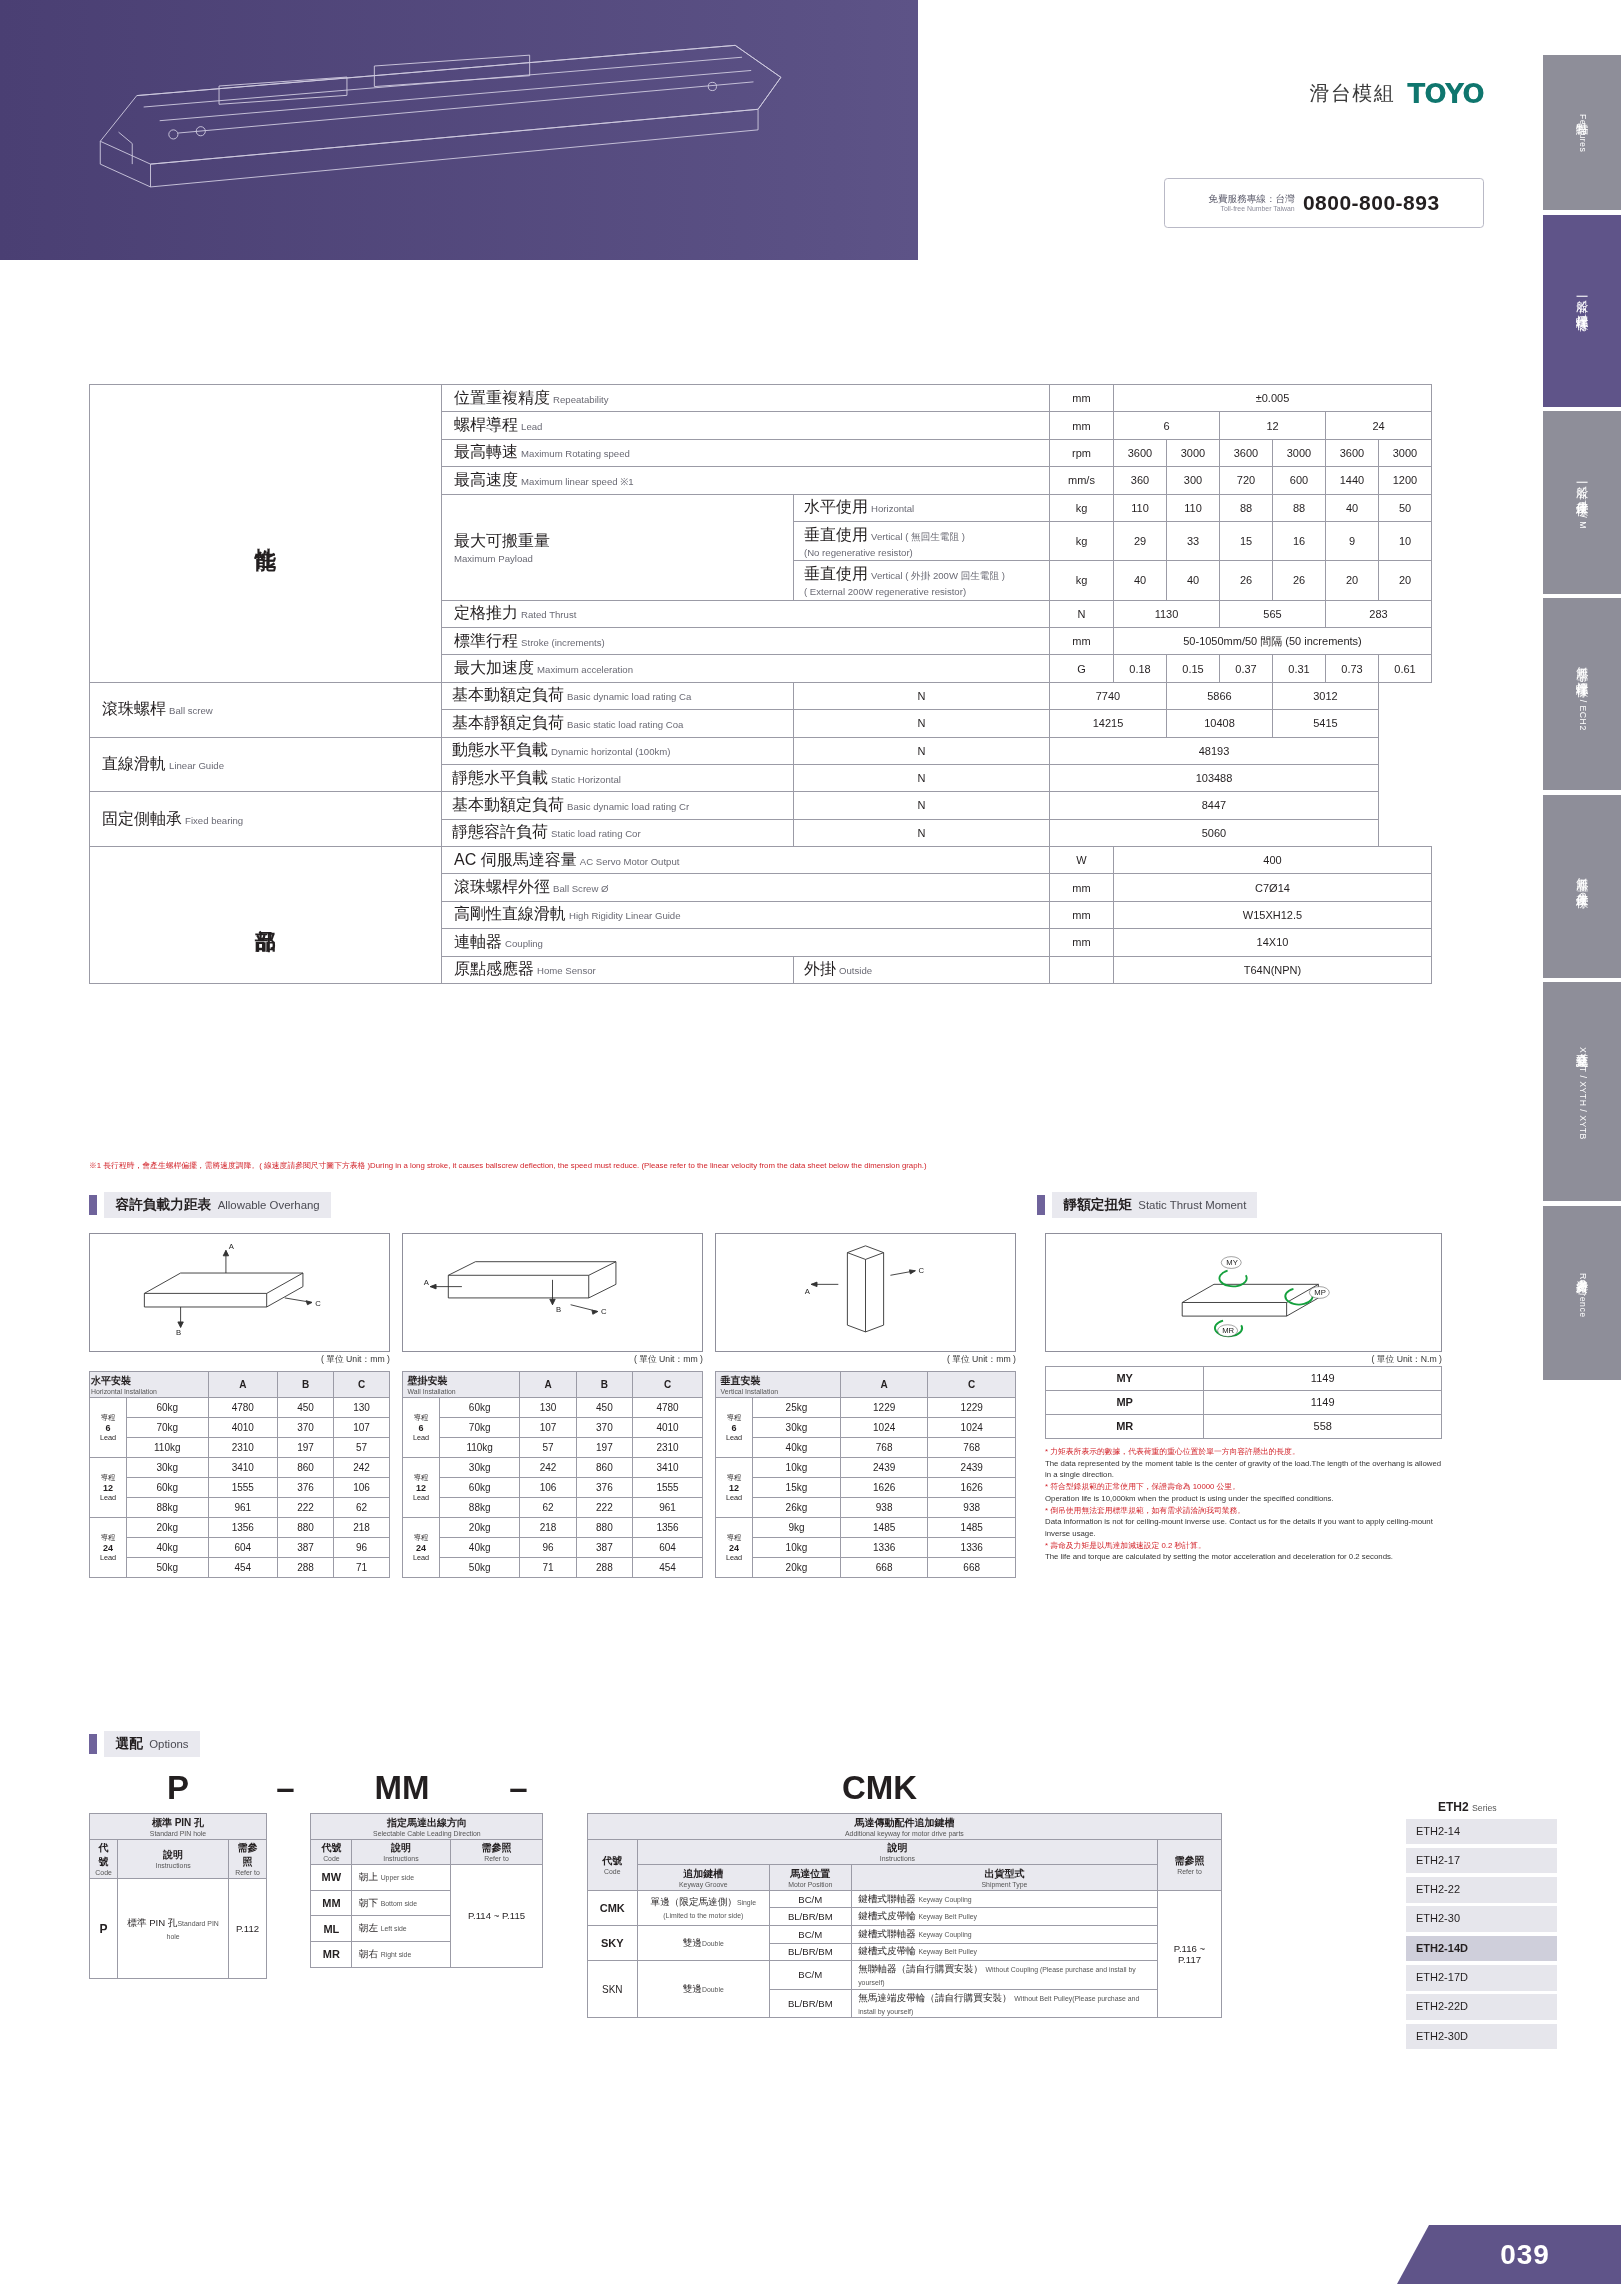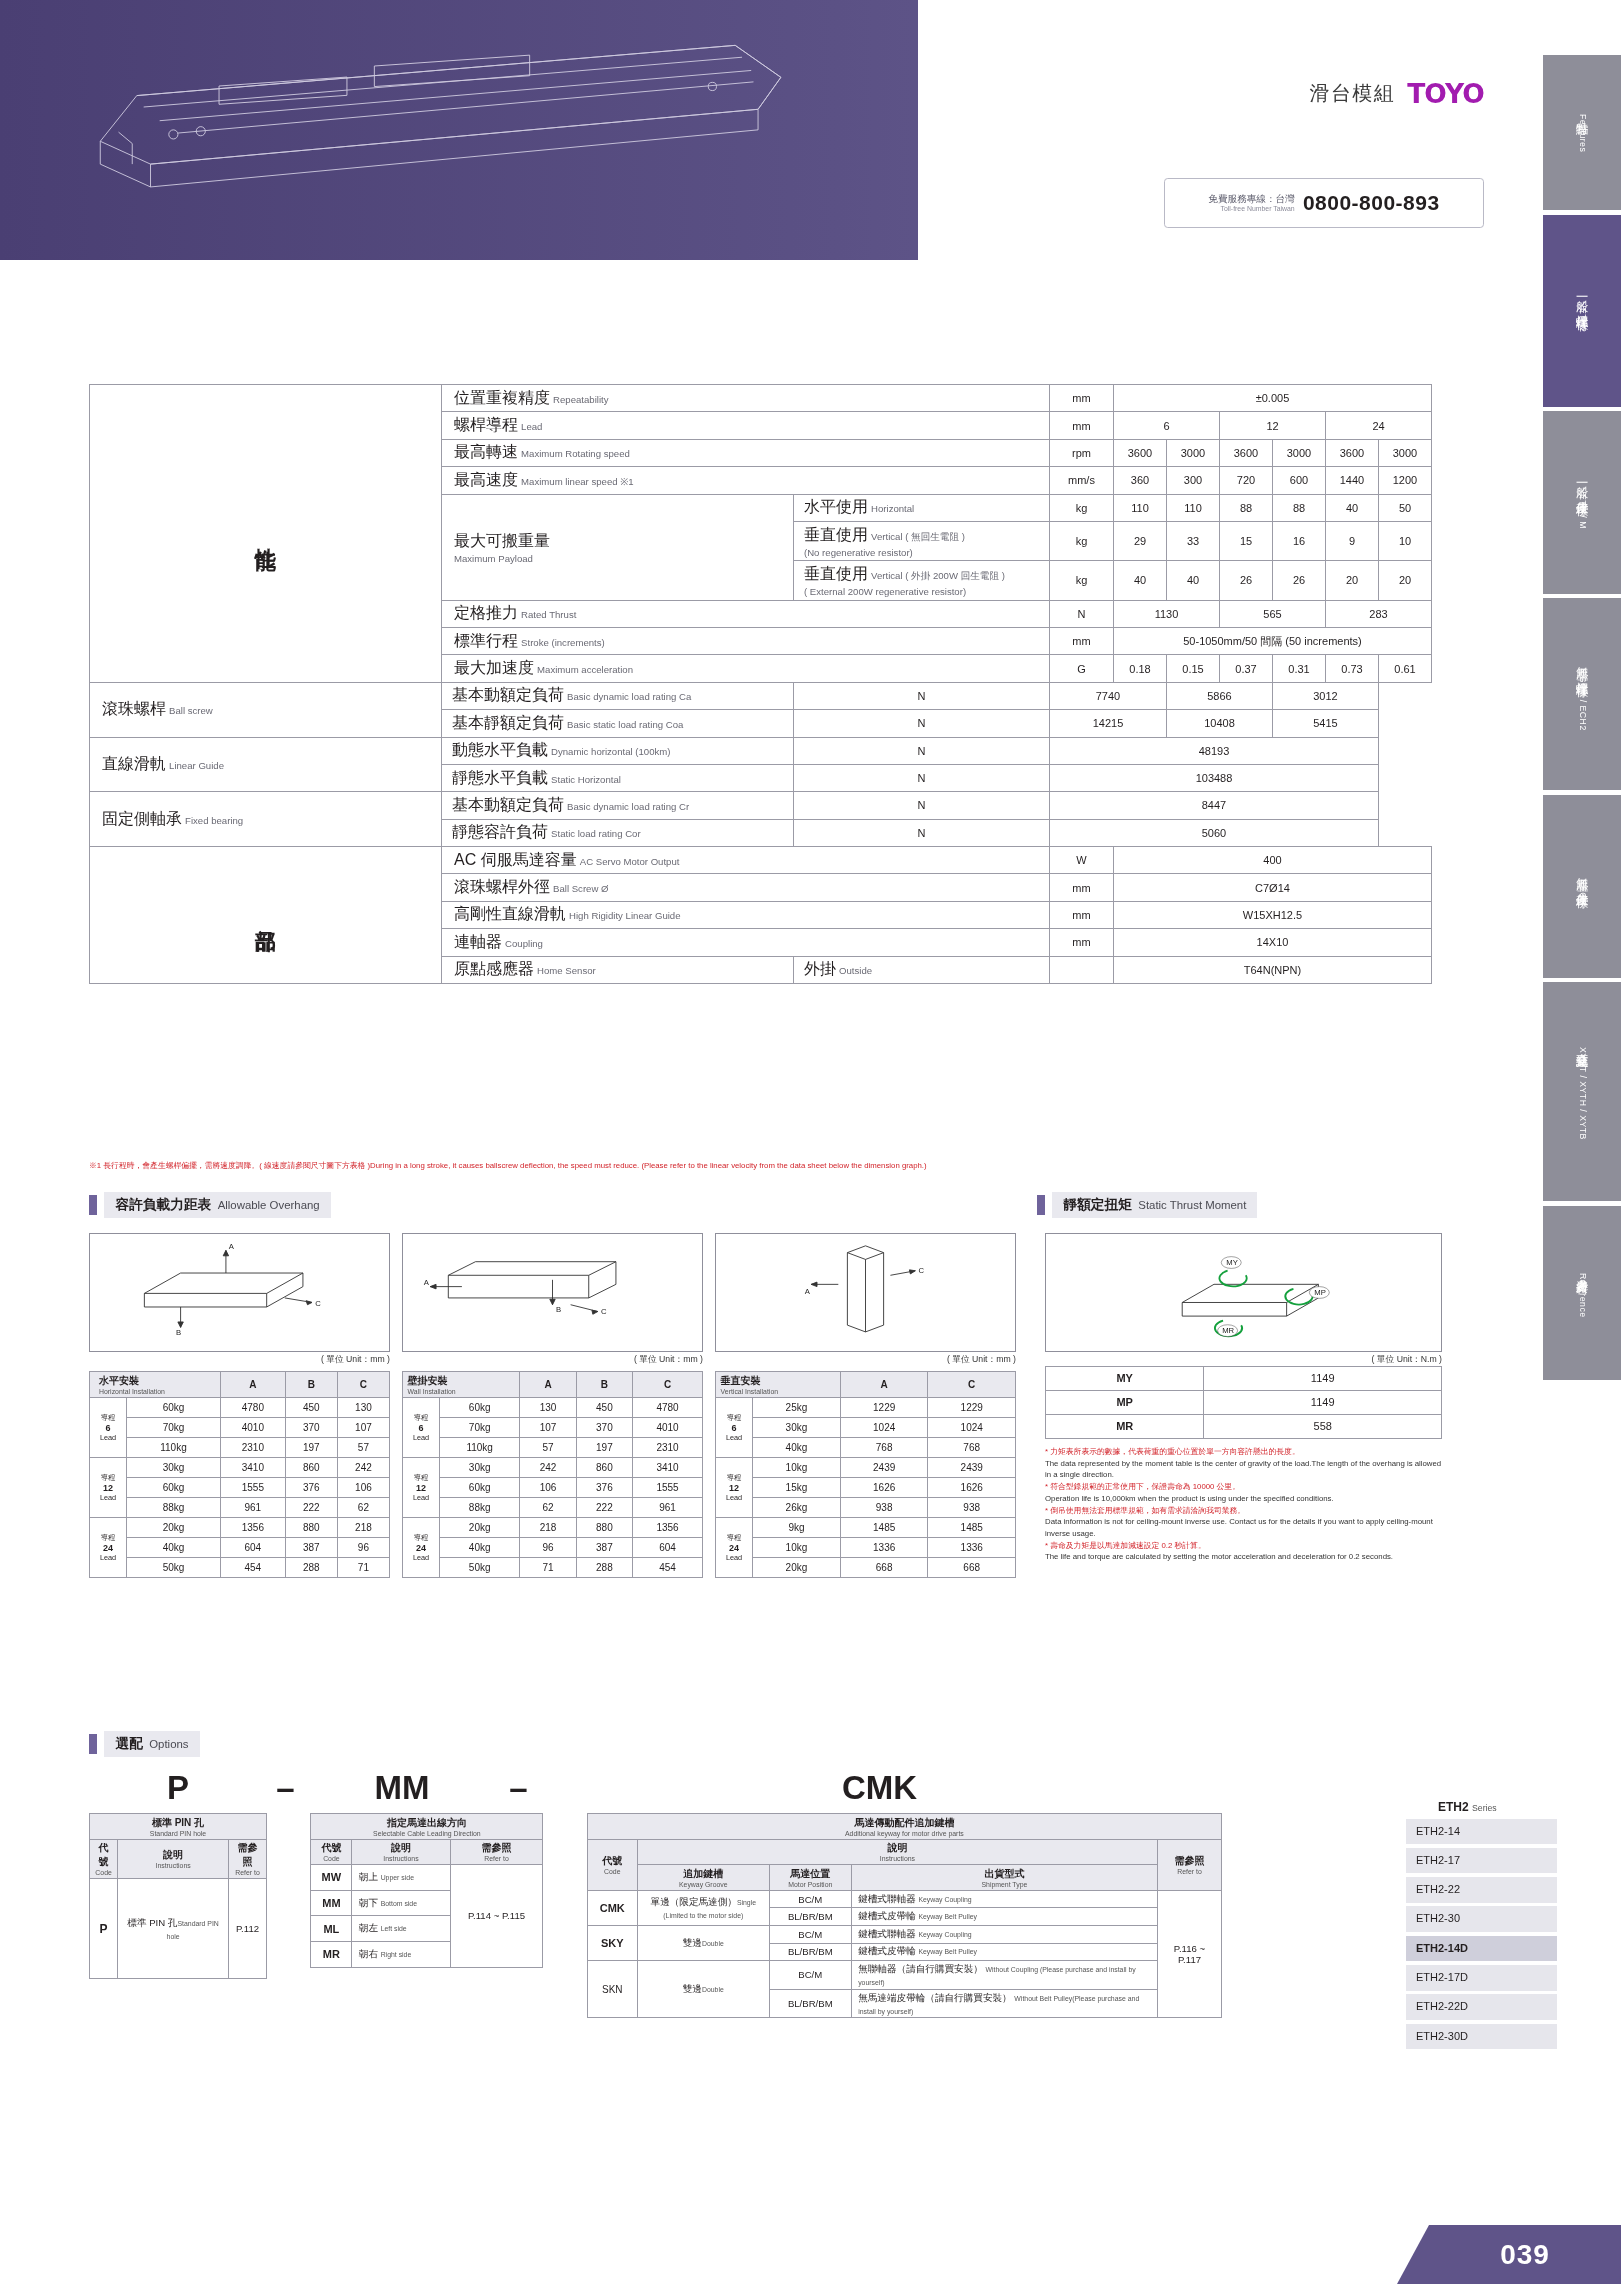--- a/index.html
+++ b/index.html
@@ -18,21 +18,21 @@
     background: linear-gradient(90deg,#4a3f73 0%,#5b5185 55%,#6d6396 100%);
   }
   .header-white {
     position:absolute; left:918px; top:0; width:603px; height:260px;
     background:#ffffff;
   }
   .brand-row {
     position:absolute; right:137px; top:78px; display:flex; align-items:center; gap:12px;
   }
   .brand-cn { font-size:20px; color:#3b3b3b; letter-spacing:1.4px; }
-  .brand-logo { font-size:26.5px; font-weight:bold; letter-spacing:-0.9px; color:#a21caf; font-family:"DejaVu Sans", sans-serif;}
+  .brand-logo { font-size:26.5px; font-weight:bold; letter-spacing:-0.9px; color:#0f766e; font-family:"DejaVu Sans", sans-serif;}
   .toll-box {
     position:absolute; right:137px; top:178px; width:320px; height:50px;
     border:0.9px solid #b9b9c6; border-radius:3.7px; display:flex; align-items:center; justify-content:center; gap:8.2px;
     background:#fff;
   }
   .toll-label { font-size:9.6px; color:#5a5a6a; line-height:1.25; text-align:right;}
   .toll-label small { font-size:6.9px; color:#8b8b99; display:block; }
   .toll-num { font-size:21px; font-weight:bold; color:#231f20; letter-spacing:0.5px;}
   
   .prod-ill { position:absolute; left:82px; top:27px; width:740px; height:192px; }
@@ -422,21 +422,21 @@
         </svg>
       </div>
       <div class="unit-cap">( 單位 Unit：mm )</div>
     </div>
   </div>
   <div style="display:flex; gap:12px; margin-top:5.5px;" id="ohTables">
       <div style="width: 301px;">
         <table class="oh" style="width:100%">
           <tbody>
             <tr>
-              <td class="oh-head" colspan="2" style="text-align:left;padding-left:9px">水平安裝<span class="en">Horizontal Installation</span></td>
+              <td class="oh-head" colspan="2" style="text-align:left;padding-left:1px">水平安裝<span class="en">Horizontal Installation</span></td>
               <td class="oh-head">A</td>
               <td class="oh-head">B</td>
               <td class="oh-head">C</td>
             </tr>
             <tr>
               <td rowspan="3" style="font-size:7.3px;width:37px">導程<br><b style="font-size:9px">6</b><br>Lead</td>
               <td>60kg</td>
               <td>4780</td>
               <td>450</td>
               <td>130</td>

